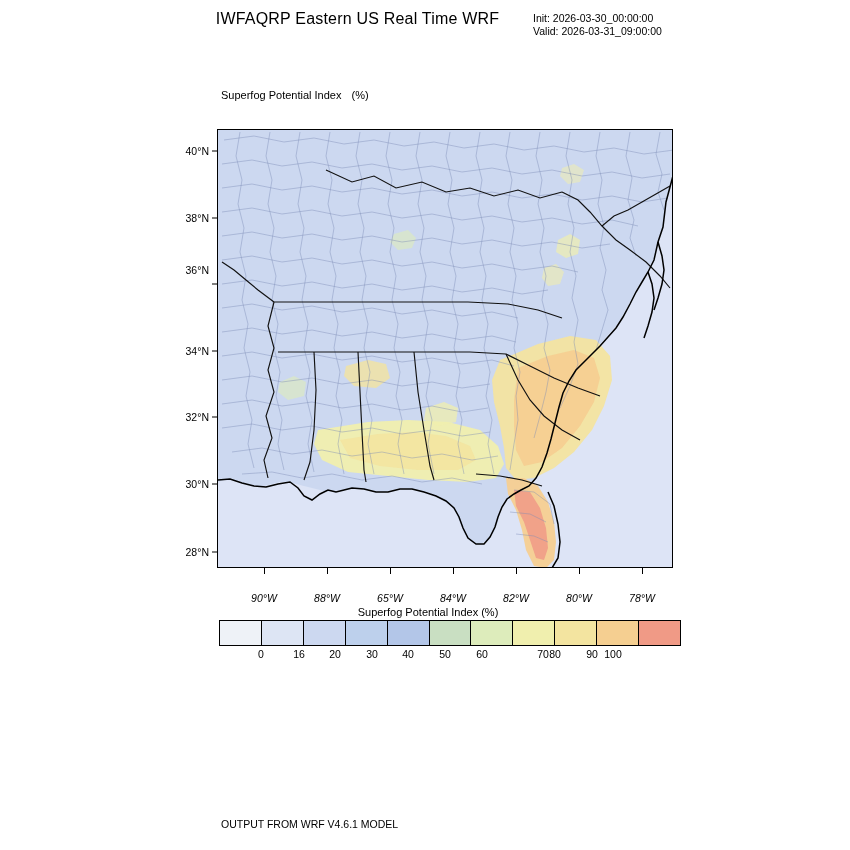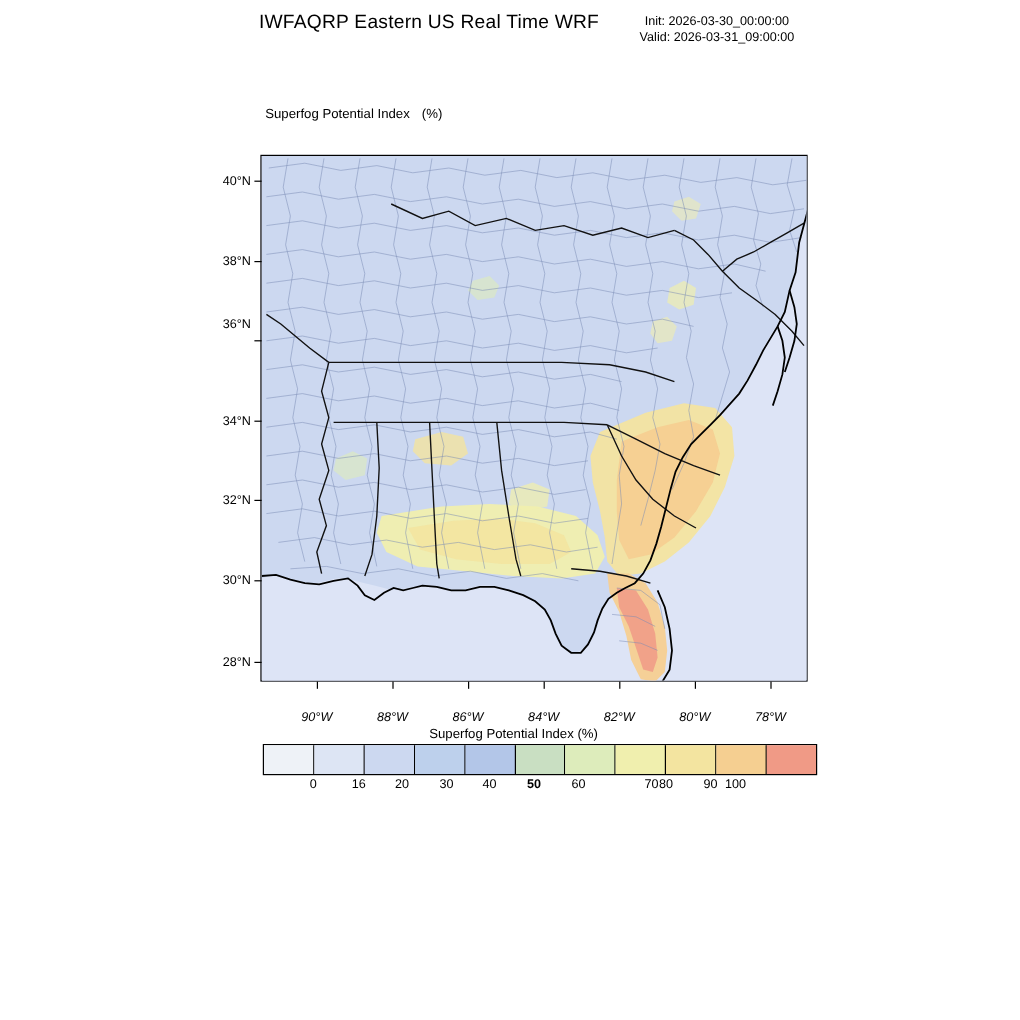--- a/index.html
+++ b/index.html
@@ -28,21 +28,21 @@
     display: inline-block;
     position: relative;
     left: -52px;
   }
   .init-block {
     position: absolute;
     left: 533px;
     top: 12px;
     font-size: 10.5px;
     line-height: 13px;
-    text-align: center;
+    text-align: left;
   }
   .panel-title {
     position: absolute;
     left: 221px;
     top: 89px;
     font-size: 11px;
   }
   .panel-title .units {
     margin-left: 10px;
   }
@@ -321,21 +321,21 @@
   <div class="ytick" style="top:355px;"></div>
   <div class="ylabel" style="top:355px;">30°N</div>
   <div class="ytick" style="top:423px;"></div>
   <div class="ylabel" style="top:423px;">28°N</div>
 
   <div class="xtick" style="left:47px;"></div>
   <div class="xlabel" style="left:47px;">90°W</div>
   <div class="xtick" style="left:110px;"></div>
   <div class="xlabel" style="left:110px;text-align:center;">88°W</div>
   <div class="xtick" style="left:173px;"></div>
-  <div class="xlabel" style="left:173px;">86°W</div>
+  <div class="xlabel" style="left:173px;">65°W</div>
   <div class="xtick" style="left:236px;"></div>
   <div class="xlabel" style="left:236px;">84°W</div>
   <div class="xtick" style="left:299px;"></div>
   <div class="xlabel" style="left:299px;">82°W</div>
   <div class="xtick" style="left:362px;"></div>
   <div class="xlabel" style="left:362px;">80°W</div>
   <div class="xtick" style="left:425px;"></div>
   <div class="xlabel" style="left:425px;">78°W</div>
 </div>
 
@@ -356,22 +356,23 @@
   <div class="cbar-cell" style="background:#f5cf91;"></div>
   <div class="cbar-cell" style="background:#f09a86;"></div>
 </div>
 
 <div class="cbar-labels">
   <div class="cbar-label" style="left:42px;">0</div>
   <div class="cbar-label" style="left:80px;">16</div>
   <div class="cbar-label" style="left:116px;">20</div>
   <div class="cbar-label" style="left:153px;">30</div>
   <div class="cbar-label" style="left:189px;">40</div>
-  <div class="cbar-label" style="left:226px;font-weight:bold;">50</div>
+  <div class="cbar-label" style="left:226px;">50</div>
   <div class="cbar-label" style="left:263px;">60</div>
   <div class="cbar-label" style="left:299px;margin-left:25px;">70</div>
   <div class="cbar-label" style="left:336px;">80</div>
   <div class="cbar-label" style="left:373px;">90</div>
   <div class="cbar-label" style="left:394px;">100</div>
 </div>
 
 <div class="footer">
+  <div>OUTPUT FROM WRF V4.6.1 MODEL</div>
 </div>
 
 </body></html>

